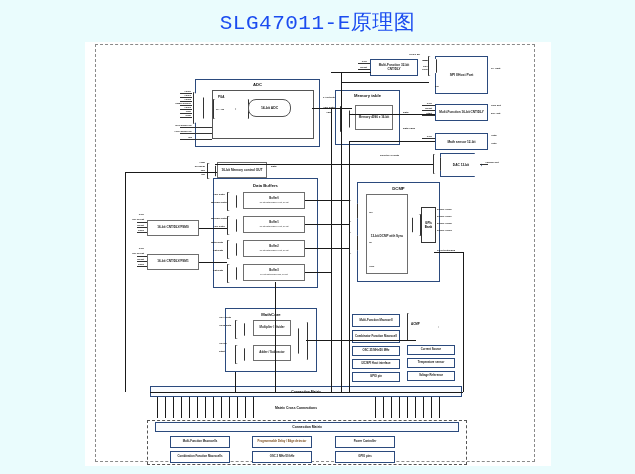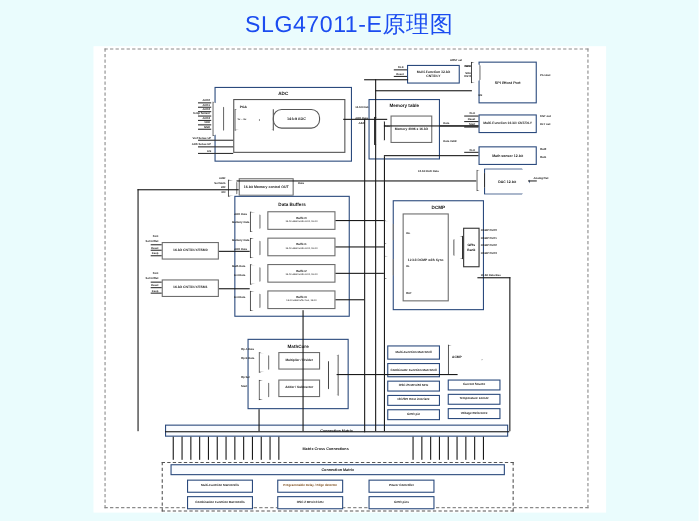--- a/index.html
+++ b/index.html
@@ -9,20 +9,21 @@
     font-family:"Liberation Sans", sans-serif;
     overflow:hidden;
   }
   #page-title{
     position:absolute;left:0;top:8px;width:635px;
     text-align:center;
     color:#1b4cf0;
     font-size:21px;
     font-weight:400;
     letter-spacing:.5px;
+    font-family:Liberation Mono, monospace;
   }
   #canvas{
     position:absolute;left:85px;top:42px;width:466px;height:424px;
     background:#ffffff;
   }
   #dashframe{
     position:absolute;left:10px;top:2px;width:440px;height:418px;
     border:1px dashed #8a8a8a;
     box-sizing:border-box;
   }

